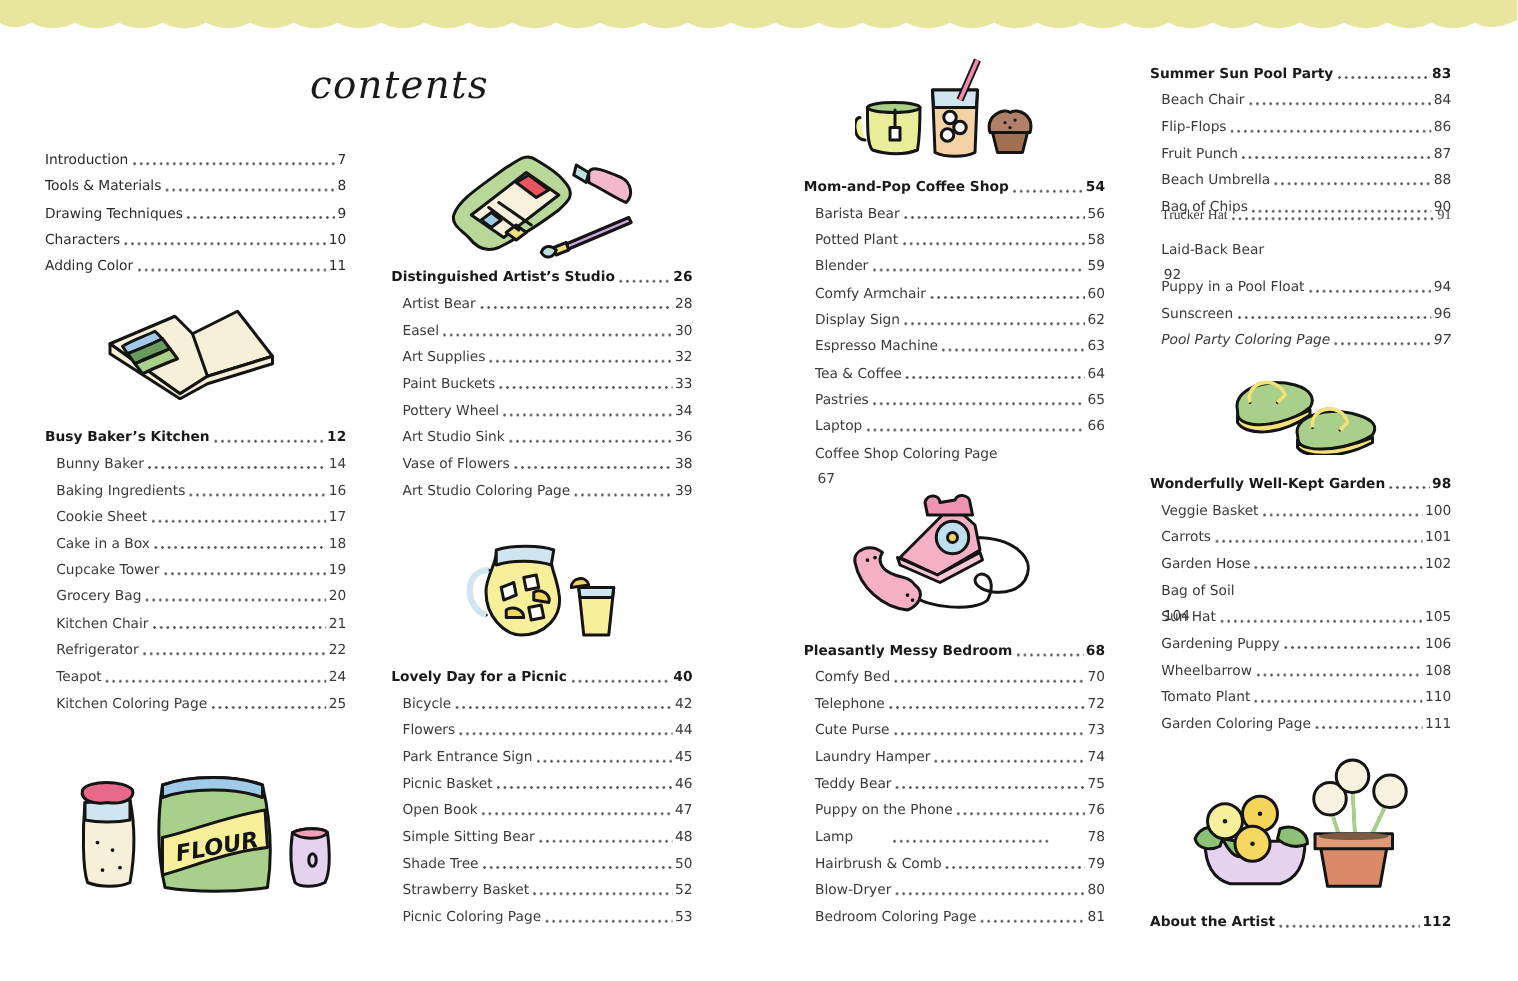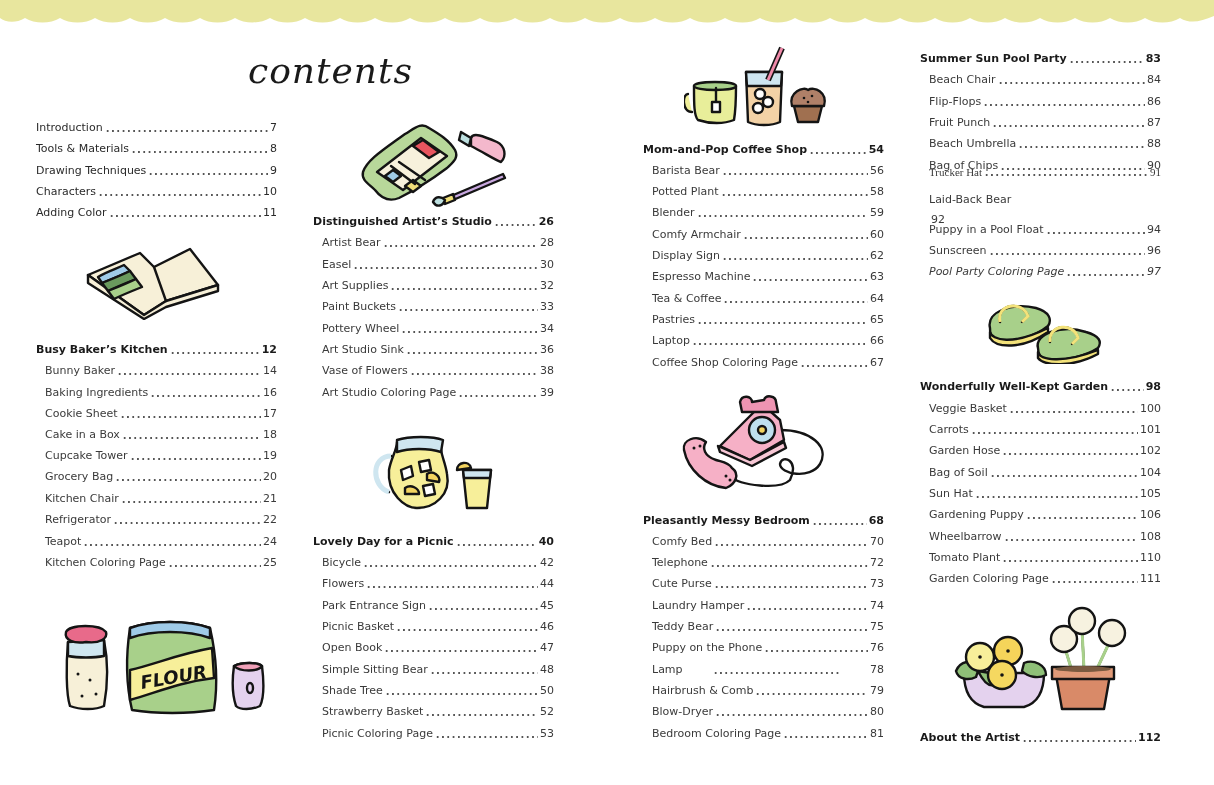--- a/index.html
+++ b/index.html
@@ -5,21 +5,21 @@
   html, body { margin: 0; padding: 0; }
   body {
     width: 1214px; height: 785px; position: relative; overflow: hidden;
     background: #ffffff; color: #2a2a2a;
     font-family: "DejaVu Sans", "Liberation Sans", sans-serif;
   }
   .band { position: absolute; left: 0; top: 0; width: 1214px; height: 26px; }
   .title {
     position: absolute; left: 248px; top: 50px;
     font-family: "DejaVu Serif", "Liberation Serif", serif;
-    font-style: italic; font-size: 36px; color: #1a1a1a; letter-spacing: 1px;
+    font-style: italic; font-size: 31px; color: #1a1a1a; letter-spacing: 1px;
   }
   .col { position: absolute; }
   .toc-row {
     position: absolute; left: 0; height: 20px;
     display: flex; align-items: baseline;
     font-size: 11px; line-height: 20px; white-space: nowrap;
   }
   .toc-row.section { font-weight: bold; color: #1a1a1a; }
   .toc-row.sub { padding-left: 9px; color: #3a3a3a; }
   .toc-label { flex: 0 0 auto; padding-right: 2px; }
@@ -269,21 +269,21 @@
   <div class="toc-row sub" style="top:310px; width:232px;">
       <span class="toc-label">Pastries</span>
       <span class="toc-dots"></span>
       <span class="toc-page">65</span>
     </div>
   <div class="toc-row sub" style="top:331px; width:232px;">
       <span class="toc-label">Laptop</span>
       <span class="toc-dots"></span>
       <span class="toc-page">66</span>
     </div>
-  <div class="toc-row sub" style="top:353px; width:232px;">
+  <div class="toc-row sub" style="top:353px; width:232px;flex-direction:column;">
       <span class="toc-label">Coffee Shop Coloring Page</span>
       <span class="toc-dots"></span>
       <span class="toc-page">67</span>
     </div>
 
   <div class="toc-row section" style="top:511px; width:241px;">
       <span class="toc-label">Pleasantly Messy Bedroom</span>
       <span class="toc-dots"></span>
       <span class="toc-page">68</span>
     </div>
@@ -409,21 +409,21 @@
   <div class="toc-row sub" style="top:420px; width:232px;">
       <span class="toc-label">Carrots</span>
       <span class="toc-dots"></span>
       <span class="toc-page">101</span>
     </div>
   <div class="toc-row sub" style="top:441px; width:232px;">
       <span class="toc-label">Garden Hose</span>
       <span class="toc-dots"></span>
       <span class="toc-page">102</span>
     </div>
-  <div class="toc-row sub" style="top:463px; width:232px;">
+  <div class="toc-row sub" style="top:463px; width:232px;flex-direction:column;">
       <span class="toc-label">Bag of Soil</span>
       <span class="toc-dots"></span>
       <span class="toc-page">104</span>
     </div>
   <div class="toc-row sub" style="top:484px; width:232px;">
       <span class="toc-label">Sun Hat</span>
       <span class="toc-dots"></span>
       <span class="toc-page">105</span>
     </div>
   <div class="toc-row sub" style="top:505px; width:232px;">

